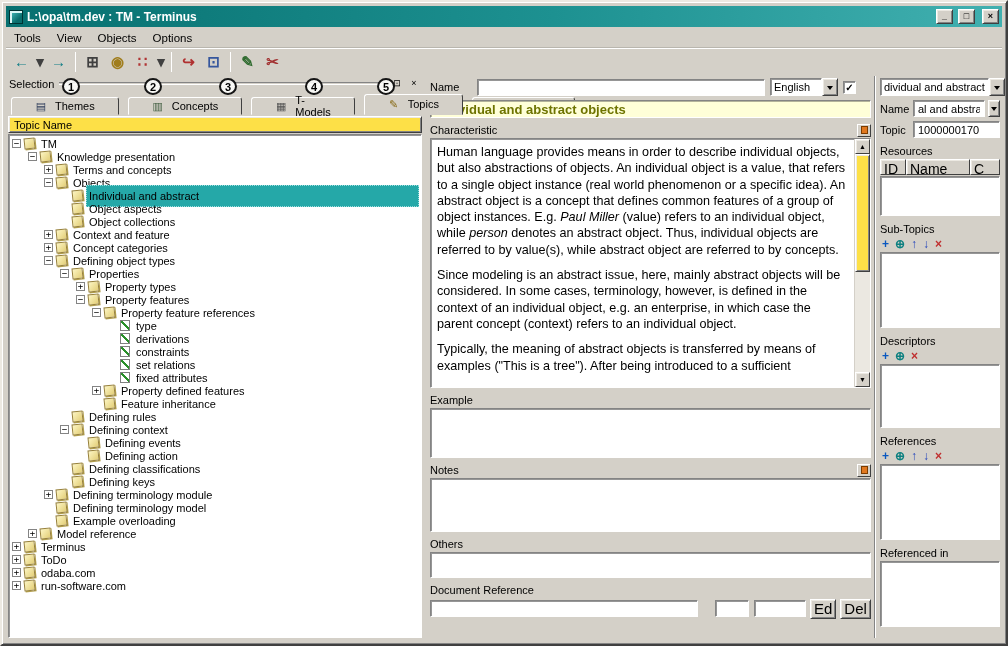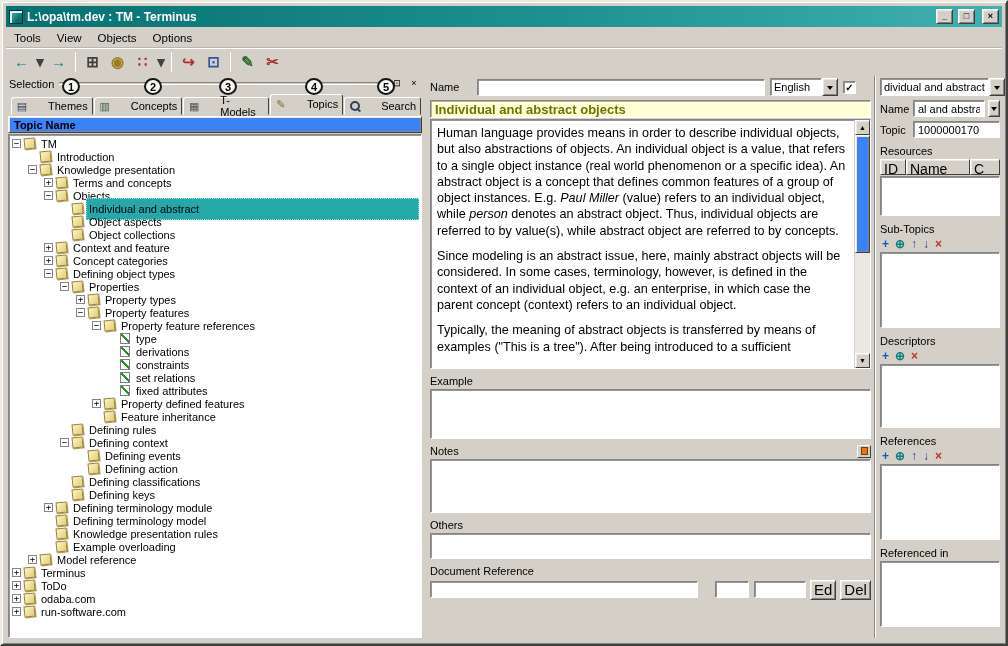--- a/index.html
+++ b/index.html
@@ -27,33 +27,33 @@
   .toolbar{position:absolute;left:4px;top:45px;right:4px;height:28px;display:flex;align-items:center;
     padding-left:3px;border-top:1px solid #b9b6ae;box-shadow:inset 0 1px 0 #fff;}
   .tb-btn{height:24px;min-width:25px;display:flex;align-items:center;justify-content:center;padding:0 2px;}
   .tb-btn.narrow{min-width:12px;padding:0;}
   .tb-ico{font-size:15px;font-weight:bold;line-height:22px;}
   .tb-sep{width:1px;height:20px;background:#848484;border-right:1px solid #fff;margin:0 4px;}
 
   .main{position:absolute;left:4px;top:74px;right:4px;bottom:4px;}
 
   
-  .raised{background:#3b82f6;border:1px solid;border-color:#fff #404040 #404040 #fff;
-    box-shadow:inset 1px 1px 0 #ece9e2,inset -1px -1px 0 #848484;font-weight:bold;}
+  .raised{background:#fde047;border:1px solid;border-color:#fff #404040 #404040 #fff;
+    box-shadow:inset 1px 1px 0 #ece9e2,inset -1px -1px 0 #848484;}
   .sunken,.fld,.fld-box,.combo-text,.chk{background:#fff;border:1px solid;border-color:#848484 #fff #fff #848484;
     box-shadow:inset 1px 1px 0 rgba(64,64,64,.55);}
 
   
   .selection-panel{position:absolute;left:2px;top:0;width:414px;bottom:2px;}
   .panel-caption{position:absolute;left:0;top:0;right:0;height:15px;display:flex;align-items:center;font-size:11px;gap:3px;padding:0 1px;}
   .cap-rule{flex:1;height:3px;border-top:1px solid #848484;border-bottom:1px solid #fff;margin:0 2px;}
   .cap-btn{width:14px;height:13px;text-align:center;font-size:9px;line-height:12px;background:#d4d0c8;}
   .tab-strip{position:absolute;left:0;top:16px;right:0;height:23px;display:flex;align-items:flex-end;padding-left:3px;}
-  .tab{display:flex;align-items:center;gap:20px;padding:1px 4px 2px;font-size:11px;height:18px;
-    background:#d4d0c8;border:1px solid;border-color:#fff #404040 transparent #fff;border-radius:3px 3px 0 0;margin-right:1px;}
+  .tab{display:flex;align-items:center;gap:8px;padding:1px 23px 2px;font-size:11px;height:18px;
+    background:#d4d0c8;border:1px solid;border-color:#fff #404040 transparent #fff;border-radius:3px 3px 0 0;margin-right:9px;}
   .tab.active{height:21px;font-weight:normal;z-index:2;}
   .tabicon{width:12px;height:12px;flex:none;font-size:11px;line-height:12px;text-align:center;color:#33415e;position:relative;}
   .ti-themes::before{content:"▤";}
   .ti-concepts::before{content:"▥";color:#3c5a3c;}
   .ti-tmodels::before{content:"▦";color:#555;}
   .ti-topics::before{content:"✎";color:#8a6d1a;}
   .ti-search::before{content:"";position:absolute;left:1px;top:1px;width:6px;height:6px;border:2px solid #33415e;border-radius:50%;}
   .ti-search::after{content:"";position:absolute;right:0;bottom:1px;width:5px;height:2px;background:#33415e;transform:rotate(40deg);}
   .ann{position:absolute;top:2px;width:18px;height:17px;border:2px solid #151515;border-radius:50%;
     background:rgba(253,253,250,.88);z-index:5;display:flex;align-items:center;justify-content:center;
@@ -225,26 +225,20 @@
       </div>
       <div class="topic-tree sunken">
           <div class="trow">
             <span class="tind" style="width: 3px;"></span>
             <span class="texp">−</span>
             <span class="dcicon"></span>
             <span class="tlabel">TM</span>
           </div>
           <div class="trow">
             <span class="tind" style="width: 19px;"></span>
-            <span class="texp none"></span>
-            <span class="dcicon"></span>
-            <span class="tlabel">Introduction</span>
-          </div>
-          <div class="trow">
-            <span class="tind" style="width: 19px;"></span>
             <span class="texp">−</span>
             <span class="dcicon"></span>
             <span class="tlabel">Knowledge presentation</span>
           </div>
           <div class="trow">
             <span class="tind" style="width: 35px;"></span>
             <span class="texp">+</span>
             <span class="dcicon"></span>
             <span class="tlabel">Terms and concepts</span>
           </div>
@@ -396,26 +390,20 @@
             <span class="tind" style="width: 35px;"></span>
             <span class="texp">+</span>
             <span class="dcicon"></span>
             <span class="tlabel">Defining terminology module</span>
           </div>
           <div class="trow">
             <span class="tind" style="width: 35px;"></span>
             <span class="texp none"></span>
             <span class="dcicon"></span>
             <span class="tlabel">Defining terminology model</span>
-          </div>
-          <div class="trow">
-            <span class="tind" style="width: 35px;"></span>
-            <span class="texp none"></span>
-            <span class="dcicon"></span>
-            <span class="tlabel">Knowledge presentation rules</span>
           </div>
           <div class="trow">
             <span class="tind" style="width: 35px;"></span>
             <span class="texp none"></span>
             <span class="dcicon"></span>
             <span class="tlabel">Example overloading</span>
           </div>
           <div class="trow">
             <span class="tind" style="width: 19px;"></span>
             <span class="texp">+</span>
@@ -466,20 +454,27 @@
               <i class="dd-arrow"></i>
             </span>
         </div>
         <span class="chk">
             <span>✓</span>
           </span>
       </div>
 
       <div class="ed-title">Individual and abstract objects</div>
 
+      <div class="seclabel">
+        <span>Characteristic</span>
+        <span class="spacer"></span>
+        <span class="rtf-btn">
+            <i></i>
+          </span>
+      </div>
       <div class="charbox">
         <div class="chartext">
             <p class="cpara"><span>Human language provides means in order to describe individual objects, but also abstractions of objects. An </span><span class="b">individual object</span><span> is a value, that refers to a single object instance (real world phenomenon or a specific idea). An </span><span class="b">abstract object</span><span> is a concept that defines common features of a group of object instances. E.g. </span><span class="i">Paul Miller</span><span> (value) refers to an individual object, while </span><span class="i">person</span><span> denotes an abstract object. Thus, individual objects are referred to by value(s), while abstract object are referred to by concepts.</span></p>
             <p class="cpara"><span>Since modeling is an abstract issue, here, mainly abstract objects will be considered. In some cases, terminology, however, is defined in the context of an individual object, e.g. an enterprise, in which case the parent concept (context) refers to an individual object.</span></p>
             <p class="cpara"><span>Typically, the meaning of abstract objects is transferred by means of examples ("This is a tree"). After being introduced to a sufficient</span></p>
           </div>
         <div class="vscroll">
           <div class="sbtn">▲</div>
           <div class="strack">
             <div class="sthumb raised"></div>

